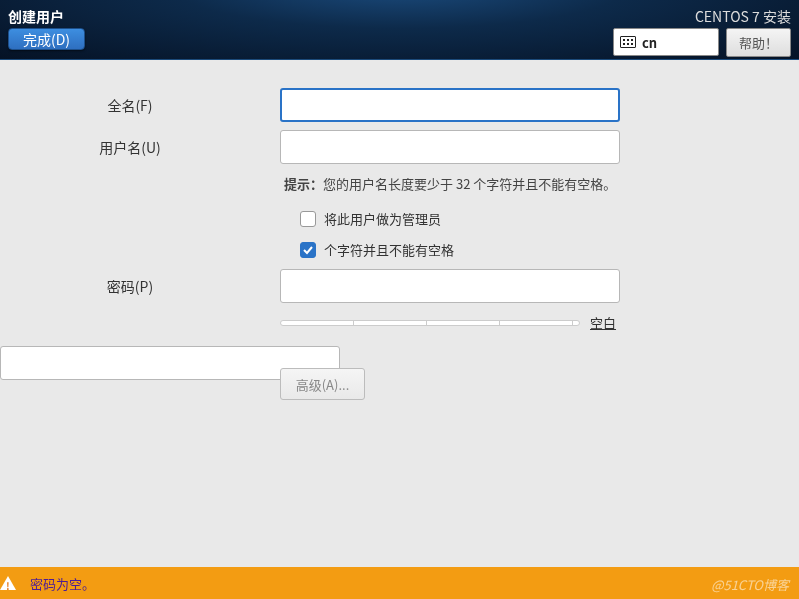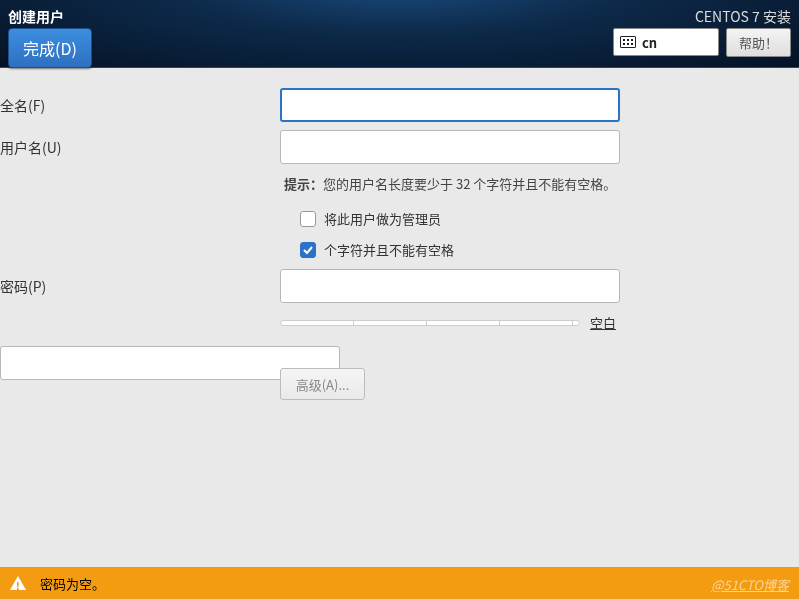--- a/index.html
+++ b/index.html
@@ -1,34 +1,34 @@
 <!DOCTYPE html>
 <html><head>
 <meta charset="utf-8">
 <style>
   * { box-sizing: border-box; margin: 0; padding: 0; font-family: "Noto Sans CJK SC", "Microsoft YaHei", sans-serif; }
   html, body { width: 799px; height: 599px; overflow: hidden; background: #e9e9e9; }
 
   
   .header {
-    height: 68px;
+    height: 60px;
     background: radial-gradient(ellipse at 50% -20%, #1a4a7c 0%, #0d2a4a 40%, #051225 100%);
     color: #fff;
     position: relative;
     border-bottom: 1px solid #1b4a7a;
   }
   .header .title {
     position: absolute; left: 8px; top: 6px;
     font-size: 14px; font-weight: bold; color: #fff;
   }
   .header .done-btn {
     position: absolute; left: 8px; top: 28px;
     display: inline-block;
-    padding: 7px 14px;
-    font-size: 16px;
+    padding: 0 14px;
+    font-size: 14px;
     color: #fff;
     background: linear-gradient(#3d8ee0, #2e6fc0);
     border: 1px solid #1d4f8a;
     border-radius: 4px;
     box-shadow: 0 1px 2px rgba(0,0,0,.5);
     cursor: pointer;
   }
   .header .install-label {
     position: absolute; right: 8px; top: 6px;
     font-size: 14px; color: #dcdcdc;
@@ -72,21 +72,21 @@
   
   .form {
     position: absolute; top: 88px; left: 0; right: 0;
     display: grid;
     grid-template-columns: 260px 360px;
     row-gap: 8px;
     column-gap: 20px;
     font-size: 14px;
     color: #333;
   }
-  .lbl { text-align: left; align-self: center; }
+  .lbl { text-align: center; align-self: center; }
   .text-input {
     width: 340px; height: 34px;
     border: 1px solid #b7b7b7;
     border-radius: 3px;
     padding: 0 8px;
     font-size: 14px;
     background: #fff;
   }
   .text-input.focused {
     border: 2px solid #2a73c7;
@@ -125,41 +125,41 @@
     font-size: 13px;
     cursor: pointer;
   }
 
   
   .warnbar {
     position: absolute; left:0; right:0; bottom:0;
     height: 32px;
     background: #f39c12;
     display:flex; align-items:center;
-    padding: 0 10px;
+    padding: 0 0;
     gap: 14px;
-    color: #000000;
+    color: #4c1d95;
     font-size: 13px;
     text-align: center;
   }
   .warn-icon {
     width:0;height:0;
     border-left:8px solid transparent;
     border-right:8px solid transparent;
     border-bottom:14px solid #fff;
     position:relative;
   }
   .warn-icon::after{
     content:"!";
     position:absolute; left:-2px; top:2px;
     color:#e67e22; font-weight:bold; font-size:10px;
   }
   .watermark{
     position:absolute; right:10px; bottom:5px;
-    color:rgba(255,255,255,.55); font-size:13px; font-style:italic;text-decoration:underline;
+    color:rgba(255,255,255,.55); font-size:13px; font-style:italic;
   }
 </style>
 </head>
 <body>
 
 <div class="header">
   <div class="title">创建用户</div>
   <button class="done-btn">完成(D)</button>
   <div class="install-label">CENTOS 7 安装</div>
 

